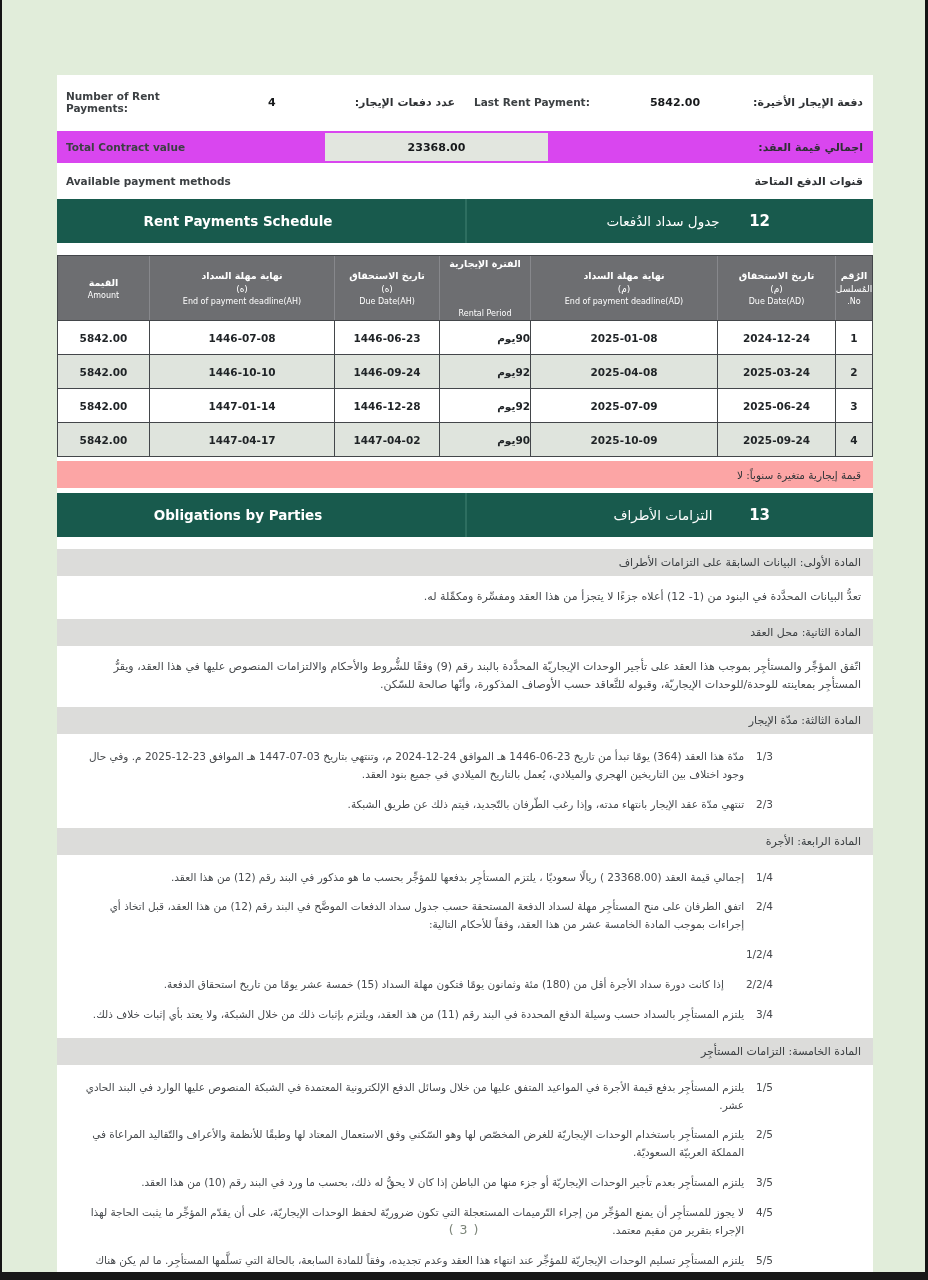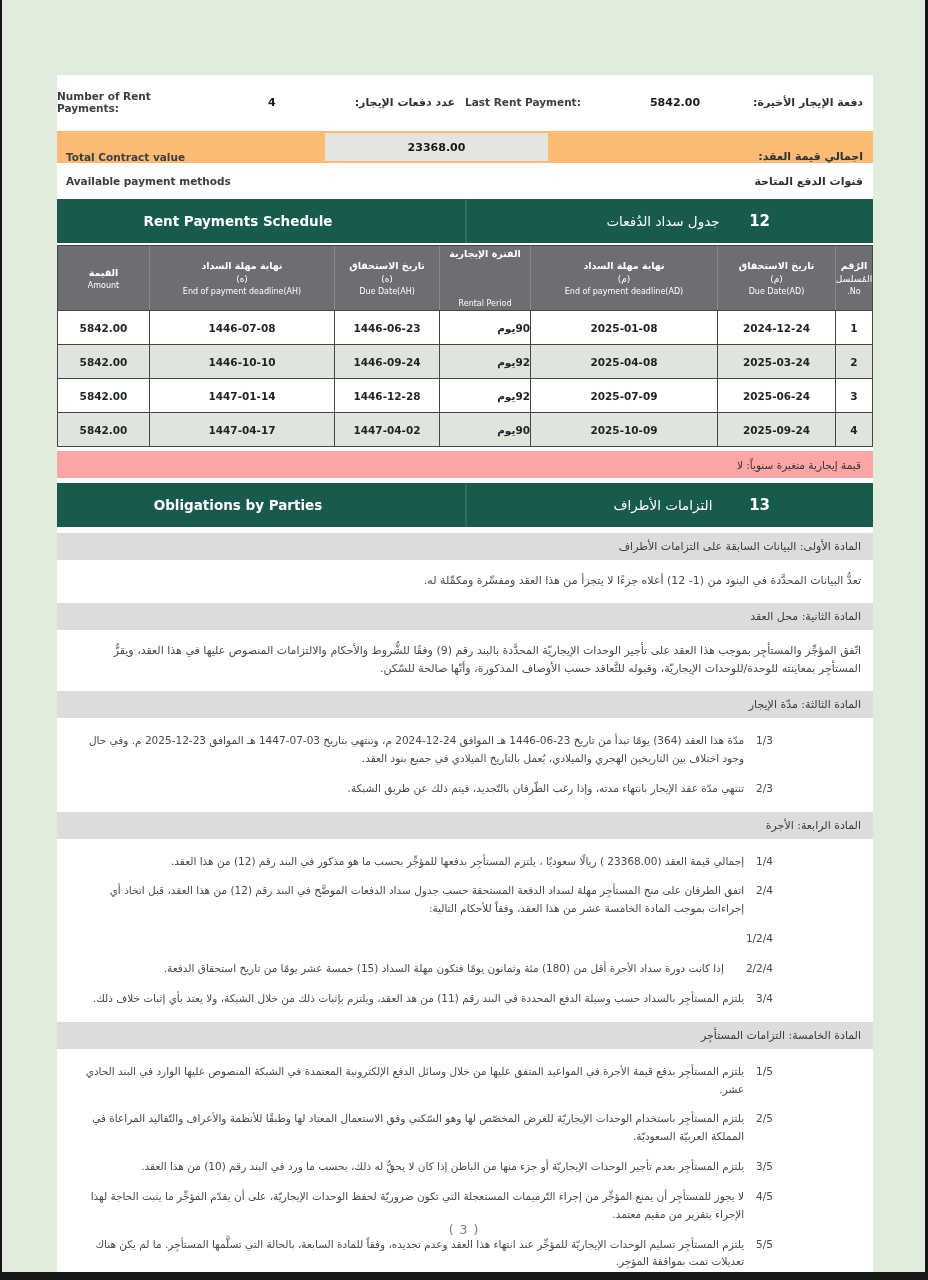--- a/index.html
+++ b/index.html
@@ -20,33 +20,33 @@
     background:#ffffff;
   }
 
   
   .info-row { border-bottom:2px solid #ffffff; }
   .row-1 { height:56px; display:flex; background:#ffffff; }
   .half { width:50%; display:flex; align-items:center; }
   .en-label { font-size:10.5px; font-weight:bold; color:#3c4043; }
   .val { font-size:11px; font-weight:bold; color:#17191b; }
   .ar-label { font-size:11px; font-weight:bold; color:#2e3134; direction:rtl; }
-  .half .en-label { width:132px; }
+  .half .en-label { width:132px; padding-left:9px; }
   .half .val { flex:1; text-align:center; }
   .half .ar-label { padding-right:10px; text-align:right; }
-  .row-2 { height:34px; background:#fdba74; position:relative; display:flex; align-items:flex-end; }
+  .row-2 { height:34px; background:#d946ef; position:relative; display:flex; align-items:center; }
   .row-3 { height:34px; background:#ffffff; position:relative; display:flex; align-items:center; }
   .row-2 .en-label, .row-3 .en-label { padding-left:9px; }
   .center-box { position:absolute; left:268px; width:223px; top:2px; bottom:2px;
     display:flex; align-items:center; justify-content:center; }
   .row-2 .center-box { background:#e2e6df; }
   .side-ar { position:absolute; right:10px; }
 
   
-  .section-bar { height:44px; background:#185a4d; display:flex; margin-bottom:2px; }
+  .section-bar { height:44px; background:#185a4d; display:flex; margin-bottom:12px; }
   .bar-left { width:408px; display:flex; align-items:center; justify-content:center;
     padding-right:46px; color:#fff; font-size:13.5px; font-weight:bold; }
   .bar-divider { width:2px; background:#2d6e60; height:100%; }
   .bar-right { flex:1; position:relative; color:#fff; }
   .bar-title-ar { position:absolute; left:96px; width:200px; top:50%; transform:translateY(-50%);
     text-align:center; font-size:13.5px; font-weight:normal; direction:rtl; }
   .bar-num { position:absolute; right:103px; top:50%; transform:translateY(-50%);
     font-size:15px; font-weight:bold; }
 
   

